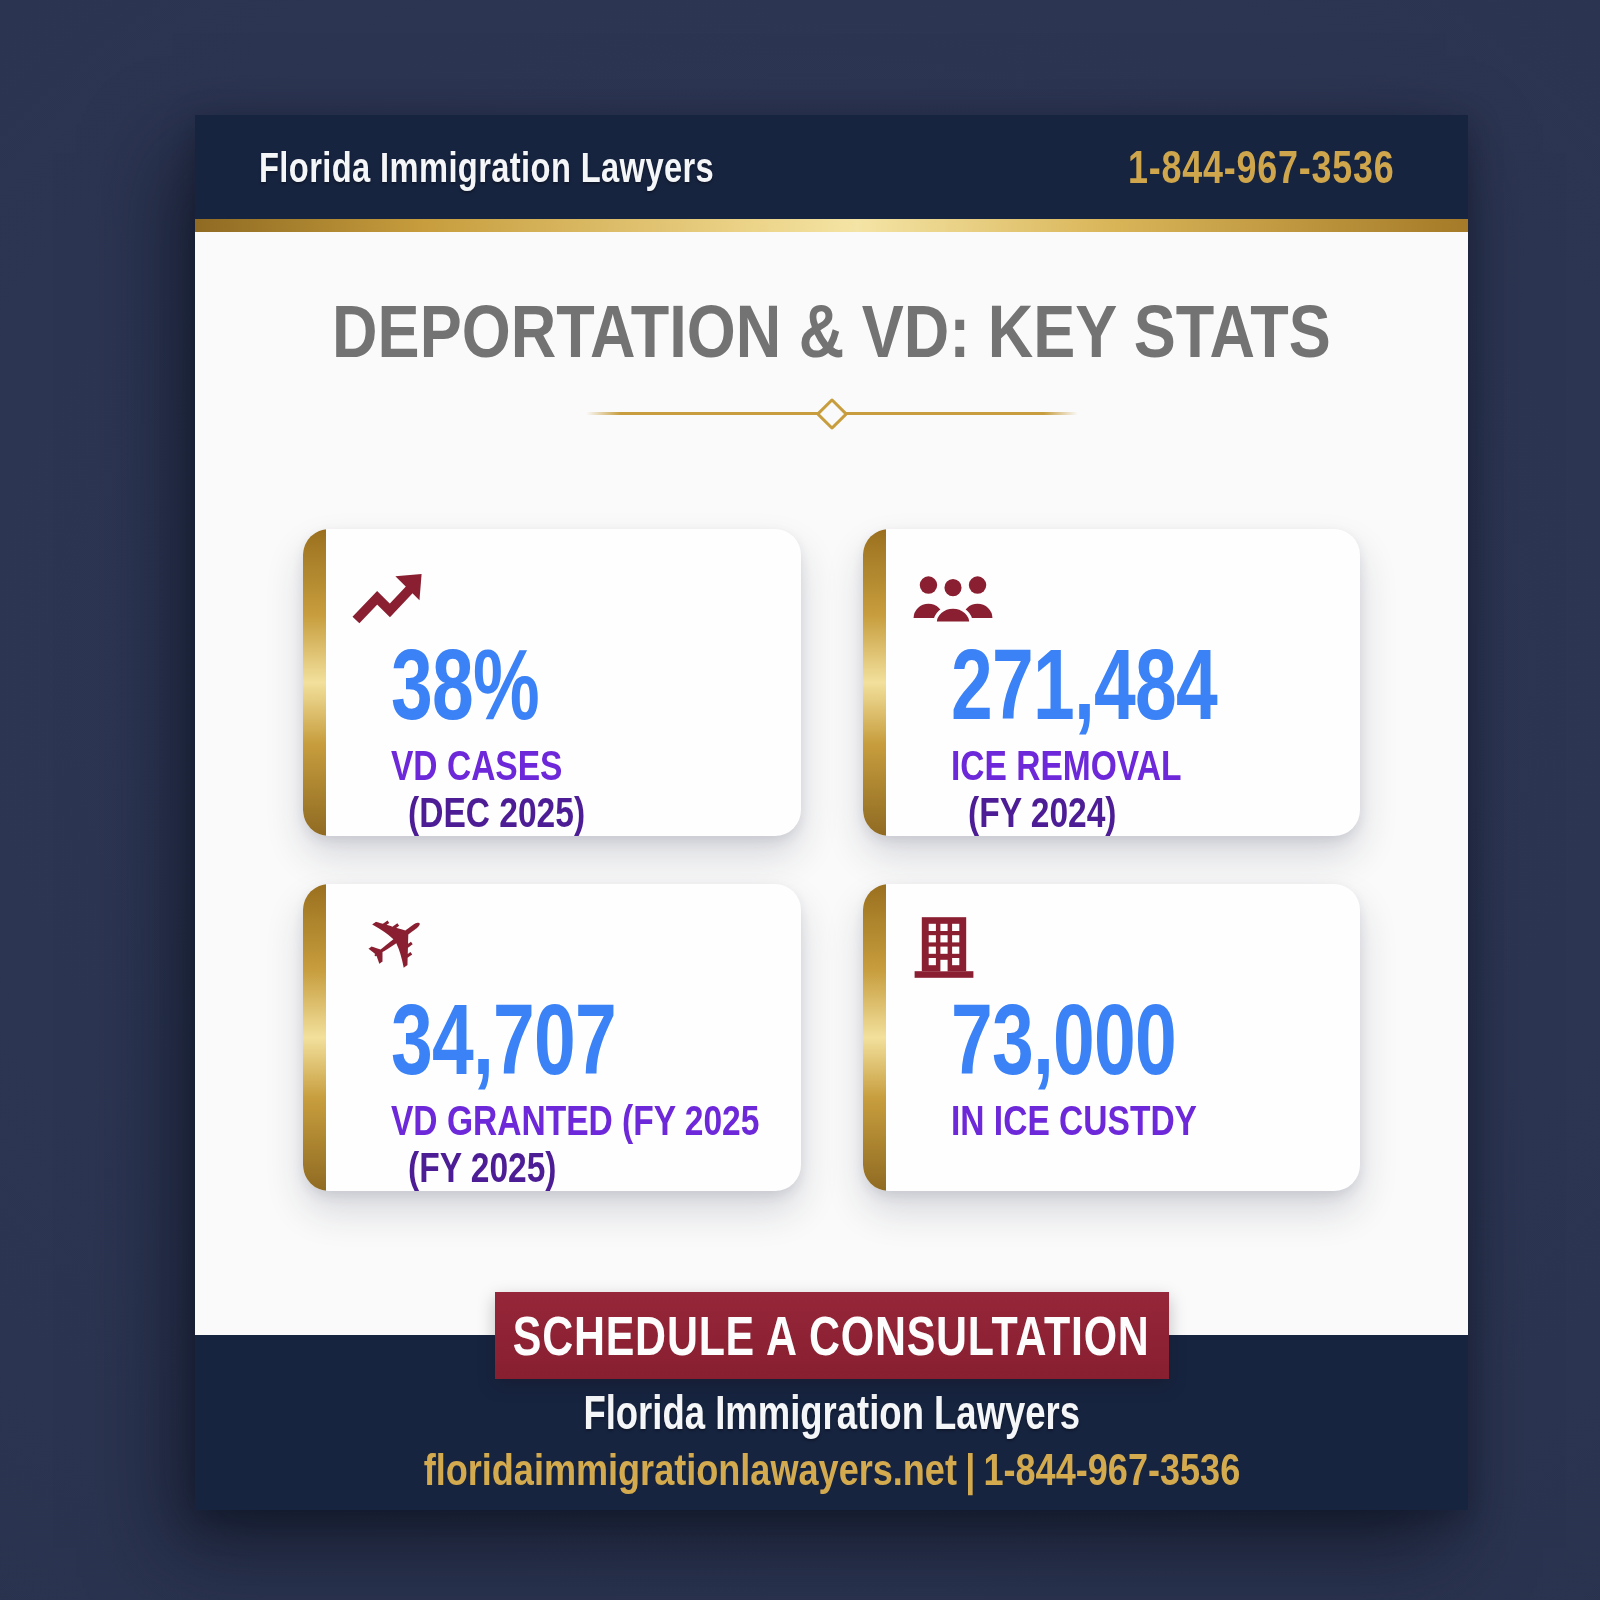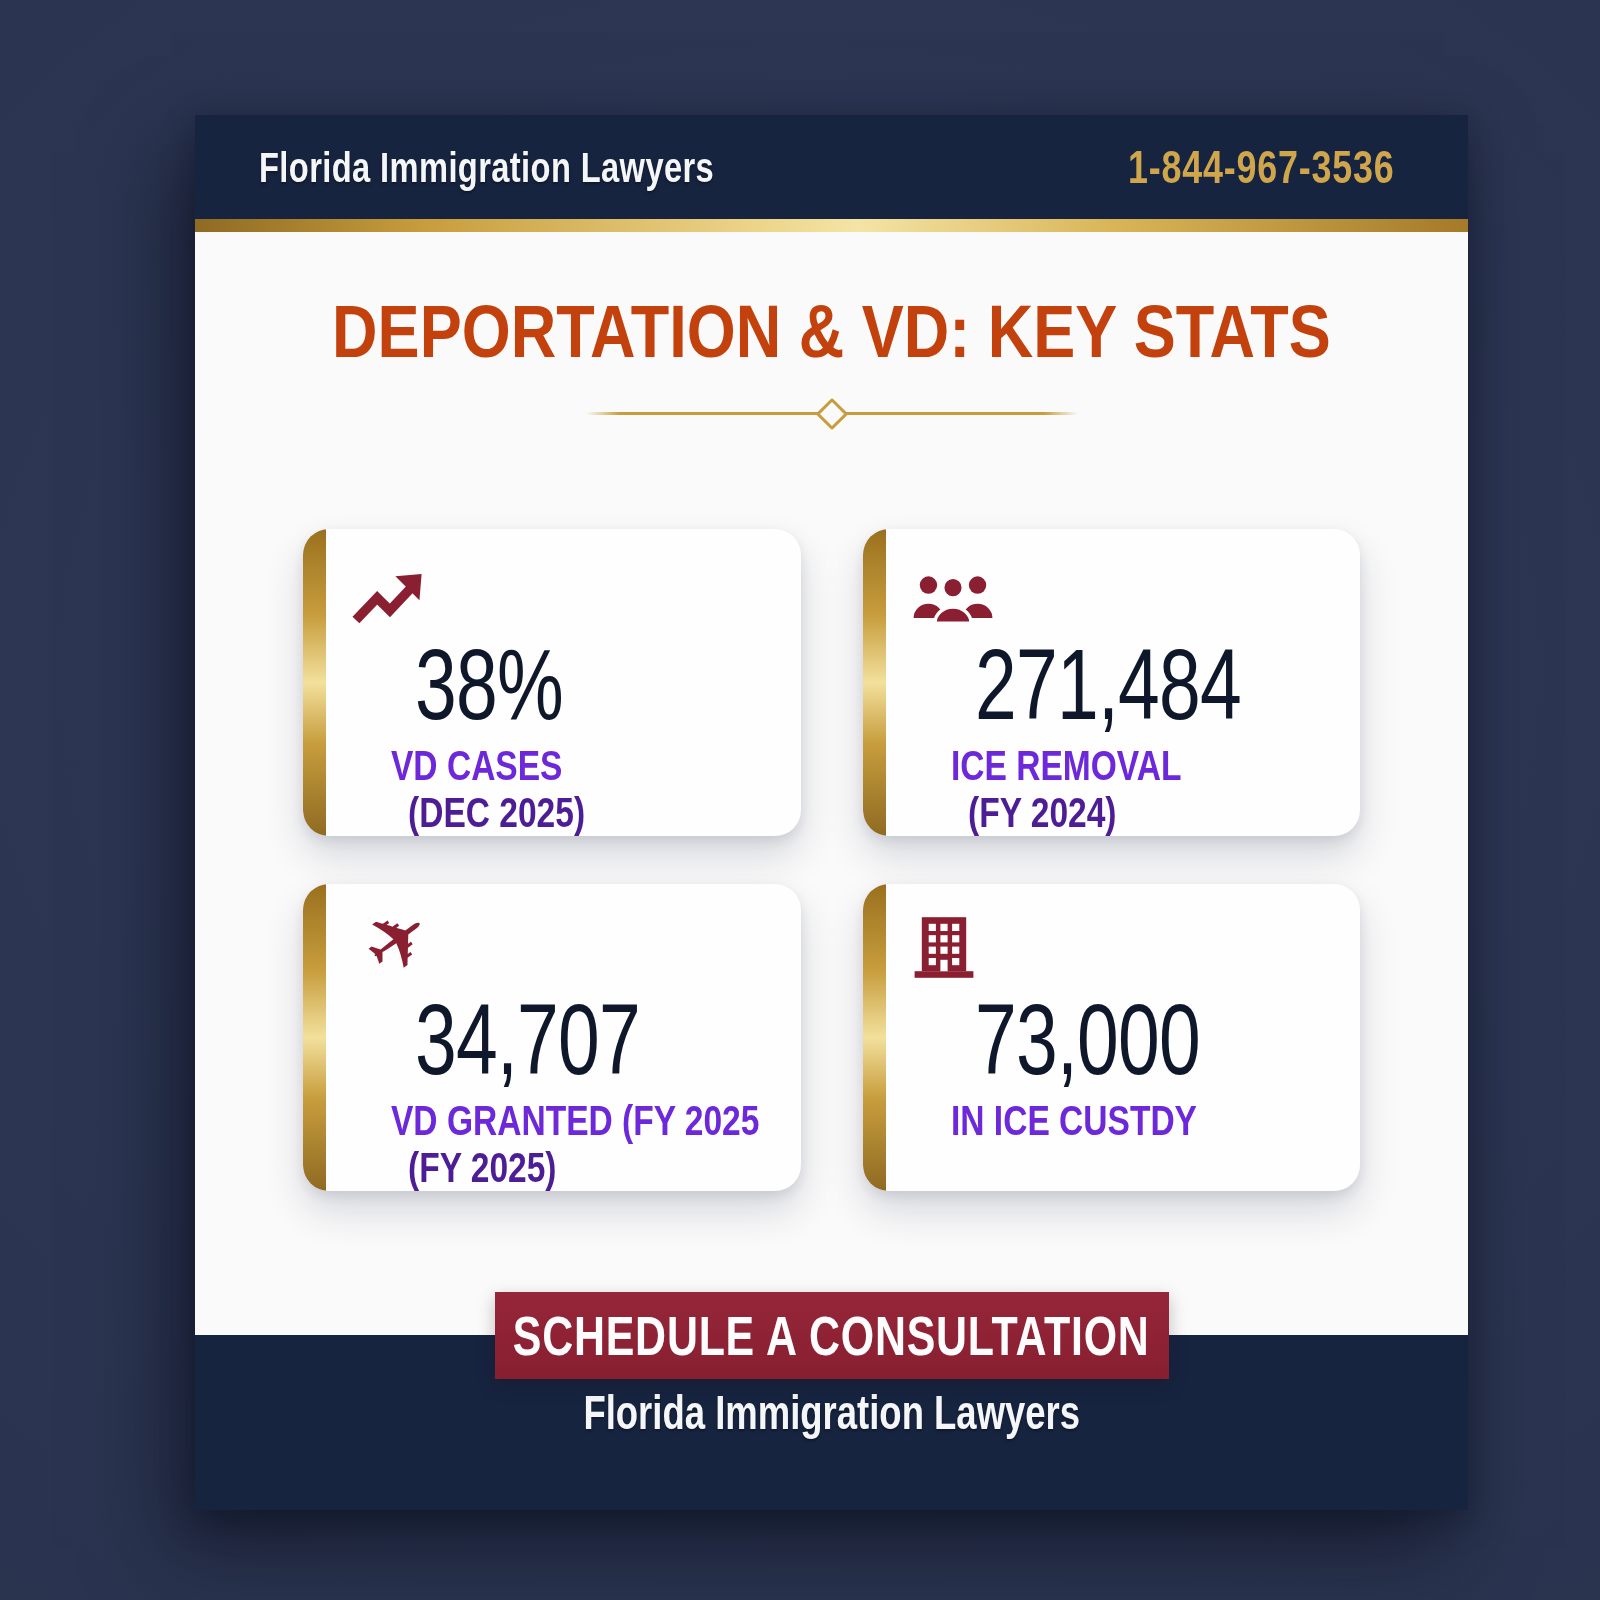--- a/index.html
+++ b/index.html
@@ -25,21 +25,21 @@
     padding:0 74px 0 64px;box-sizing:border-box;
   }
   .hdr-brand{color:#f5f6f8;font-size:43px;font-weight:700;letter-spacing:.5px;text-shadow:0 2px 3px rgba(0,0,0,.35);}
   .hdr-phone{color:#cfa64b;font-size:46px;font-weight:700;letter-spacing:1px;}
   .gold-bar{
     height:13px;
     background:linear-gradient(90deg,#8f6a22,#c79d3d 18%,#ecd489 44%,#f4e4a5 52%,#d9b558 72%,#a57a28 100%);
   }
 
   .title{
-    margin:60px 0 0;text-align:center;color:#c2410c;
+    margin:60px 0 0;text-align:center;color:#737373;
     font-size:75px;font-weight:700;line-height:1.04;letter-spacing:0;
   }
   .divider{position:relative;margin:27px auto 0;width:492px;height:34px;}
   .divider .line{
     position:absolute;left:0;right:0;top:15px;height:3px;
     background:linear-gradient(90deg,rgba(199,157,61,0),#c79d3d 7%,#c79d3d 93%,rgba(199,157,61,0));
   }
   .divider .diamond{
     position:absolute;left:50%;top:50%;width:17px;height:17px;background:#fafafa;
     border:3px solid #c79d3d;transform:translate(-50%,-50%) rotate(45deg);border-radius:2px;
@@ -52,21 +52,21 @@
   .card{
     position:relative;background:#fefefe;border-radius:26px;
     box-shadow:0 20px 38px rgba(30,40,70,.16),0 5px 12px rgba(30,40,70,.10);
     padding:26px 20px 0 88px;box-sizing:border-box;overflow:hidden;
   }
   .gold-edge{
     position:absolute;left:0;top:0;bottom:0;width:23px;border-radius:26px 0 0 26px;
     background:linear-gradient(180deg,#9a701f 0%,#c79d3d 28%,#f2e09c 50%,#c79d3d 70%,#8f6a22 100%);
   }
   .card-icon{height:70px;width:110px;margin-left:-40px;display:flex;align-items:flex-end;color:#8a1f31;}
-  .card-num{margin-top:12px;font-size:100px;font-weight:400;line-height:.95;color:#0f172a;letter-spacing:-1px;margin-left:24px;}
+  .card-num{margin-top:12px;font-size:100px;font-weight:700;line-height:.95;color:#3b82f6;letter-spacing:-1px;}
   .card-label{margin-top:10px;font-size:43px;font-weight:700;line-height:1.1;color:#6d28d9;}
   .card-sub{padding-left:17px;font-size:43px;font-weight:700;line-height:1.1;color:#4c1d95;}
   .plane{
     font-family:"DejaVu Sans",sans-serif;font-size:78px;line-height:1;color:#8a1f31;
     display:inline-block;transform:rotate(-36deg);margin:0 0 0 14px;
   }
 
   .cta{
     position:absolute;left:50%;top:1177px;transform:translateX(-50%);
     width:674px;height:87px;z-index:6;cursor:pointer;
@@ -184,15 +184,18 @@
   </div>
 
   <div class="cta">
     <span class="sxc" style="--sx:.78">SCHEDULE A CONSULTATION</span>
   </div>
 
   <div class="ftr">
     <div class="ftr-brand">
       <span class="sxc" style="--sx:.76">Florida Immigration Lawyers</span>
     </div>
+    <div class="ftr-contact">
+      <span class="sxc" style="--sx:.82"><span>floridaimmigrationlawayers.net</span><span class="sep">|</span><span>1-844-967-3536</span></span>
+    </div>
   </div>
 
 </div>
 
 </body></html>

